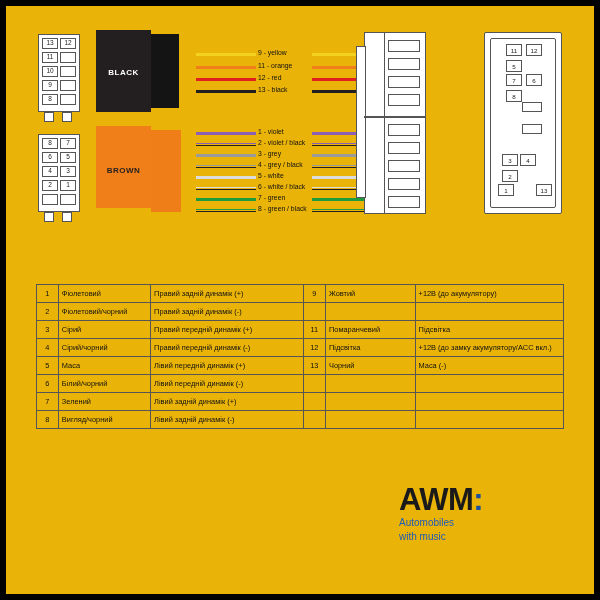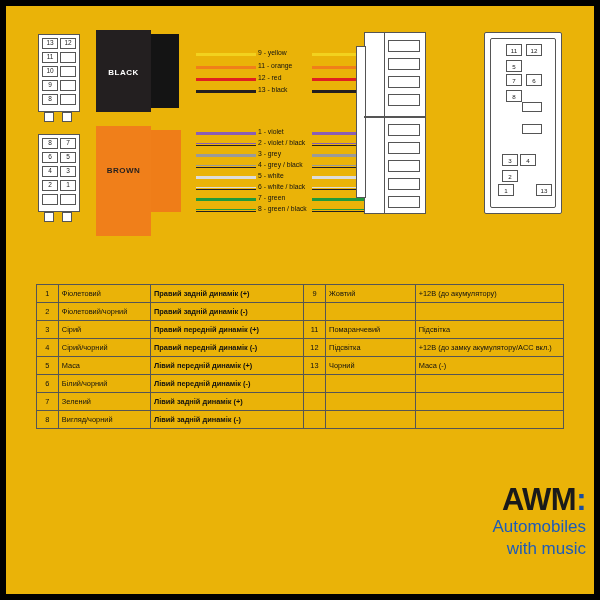--- a/index.html
+++ b/index.html
@@ -40,31 +40,31 @@
   .rcell{position:absolute;border:1px solid #555;box-sizing:border-box;background:#fff;font-size:6.2px;
          display:flex;align-items:center;justify-content:center;color:#222;}
 
   
   .title{position:absolute;left:0;width:588px;top:252px;text-align:center;
          font-size:14.5px;font-weight:bold;color:#cc0000;}
   table.pins{position:absolute;left:30px;top:278px;border-collapse:collapse;width:528px;}
   table.pins td{border:1px solid #555;font-size:7.4px;color:#111;padding:2px 3px;height:13px;}
   td.num{width:16px;text-align:center;}
   td.col{width:90px;}
-  td.desc{width:158px;font-weight:bold;}
+  td.desc{width:158px;}
   td.num2{width:16px;text-align:center;}
   td.col2{width:86px;}
   td.desc2{width:150px;}
   td.empty{border:none;}
 
   
-  .logo{position:absolute;right:8px;top:478px;width:175px;text-align:right;}
+  .logo{position:absolute;right:20px;top:478px;width:175px;}
   .logo .awm{font-size:31px;font-weight:bold;color:#1a1a1a;letter-spacing:-0.5px;line-height:1;}
   .logo .awm .colon{color:#1a4fa0;}
-  .logo .sub{font-size:17px;color:#1e5bb8;line-height:1.15;margin-top:2px;}
+  .logo .sub{font-size:10px;color:#1e5bb8;line-height:1.15;margin-top:2px;}
   .logo .code{font-size:27px;font-weight:bold;color:#111;margin-top:16px;letter-spacing:.5px;}
 </style>
 </head>
 <body>
 
 <div class="frame"></div>
 <div class="canvas">
 
   <div class="diagram">
 
@@ -110,21 +110,21 @@
       <div class="pincell" style="left:3px;top:31px;width:16px;height:11px;">4</div>
       <div class="pincell" style="left:21px;top:31px;width:16px;height:11px;">3</div>
       <div class="pincell" style="left:3px;top:45px;width:16px;height:11px;">2</div>
       <div class="pincell" style="left:21px;top:45px;width:16px;height:11px;">1</div>
       <div class="pincell" style="left:3px;top:59px;width:16px;height:11px;"></div>
       <div class="pincell" style="left:21px;top:59px;width:16px;height:11px;"></div>
     </div>
     <div class="tab" style="left:38px;top:206px;width:10px;height:10px;"></div>
     <div class="tab" style="left:56px;top:206px;width:10px;height:10px;"></div>
 
-    <div class="orangebox" style="left:90px;top:120px;width:55px;height:110px;">
+    <div class="orangebox" style="left:90px;top:120px;width:55px;height:82px;">
       <div class="lbl" style="top:40px;">BROWN</div>
     </div>
     <div class="orangebox2" style="left:145px;top:124px;width:30px;height:82px;"></div>
 
     <div class="wire" style="left:190px;top:126px;width:60px;background:#8a5fb5;"></div>
     <div class="wirehalf" style="left:190px;top:137px;width:60px;background:#8a5fb5;"></div>
     <div class="wirehalf" style="left:190px;top:138.5px;width:60px;background:#231f20;"></div>
     <div class="wire" style="left:190px;top:148px;width:60px;background:#9a9a9a;"></div>
     <div class="wirehalf" style="left:190px;top:159px;width:60px;background:#9a9a9a;"></div>
     <div class="wirehalf" style="left:190px;top:160.5px;width:60px;background:#231f20;"></div>

